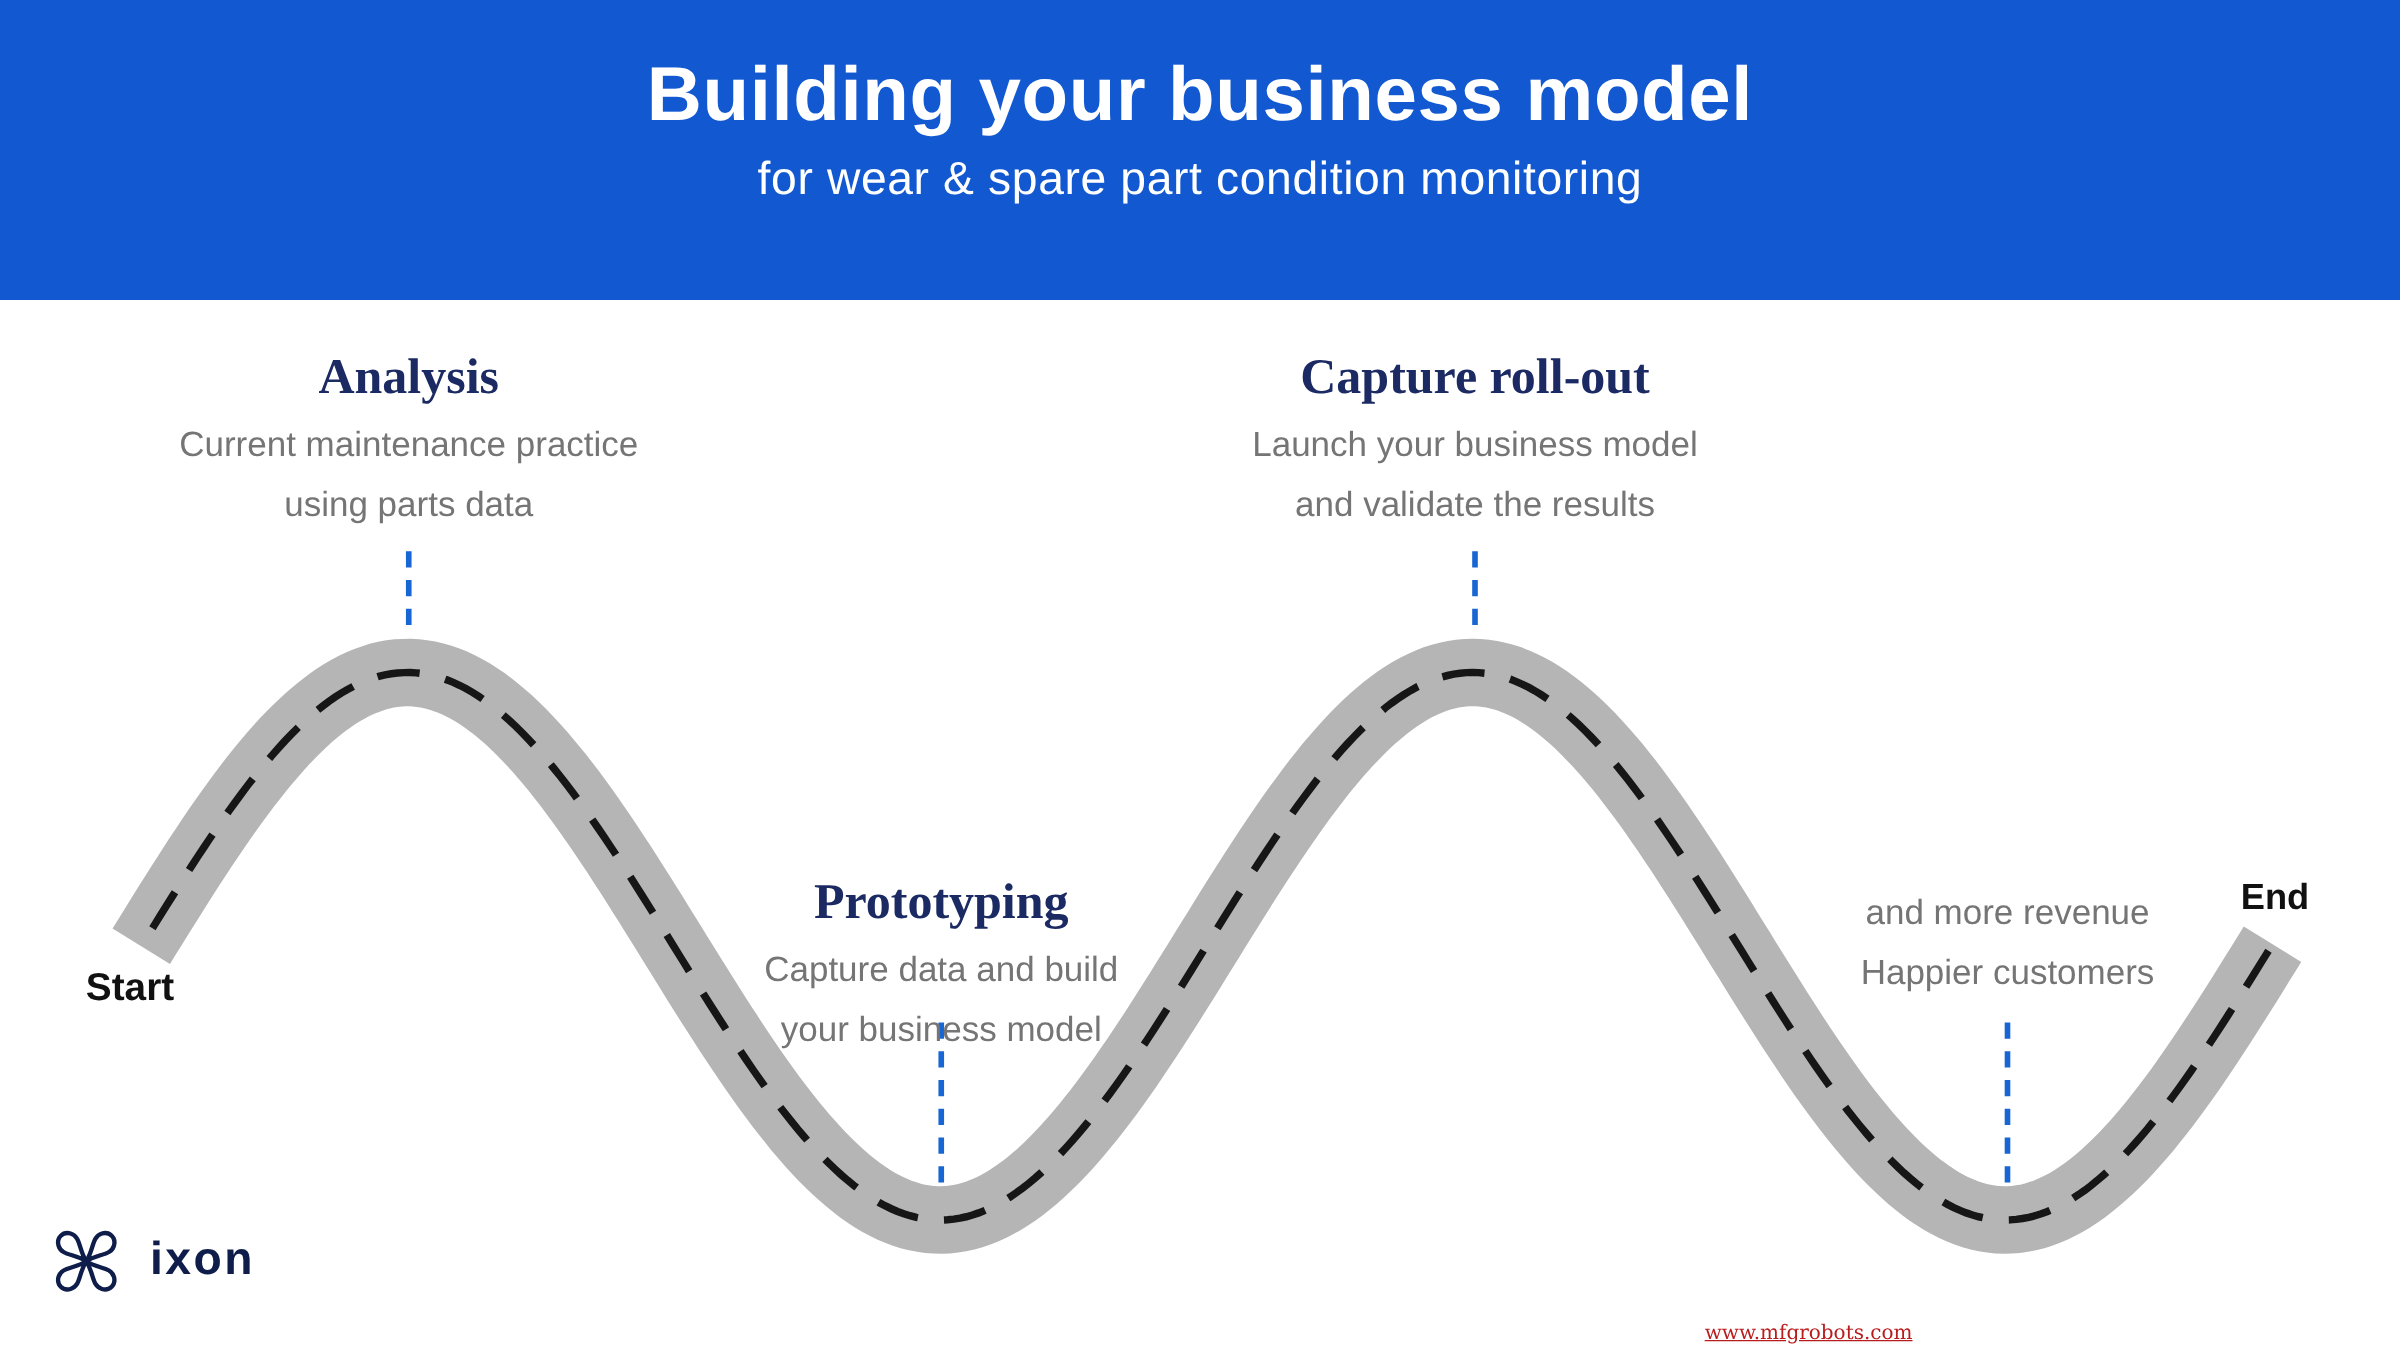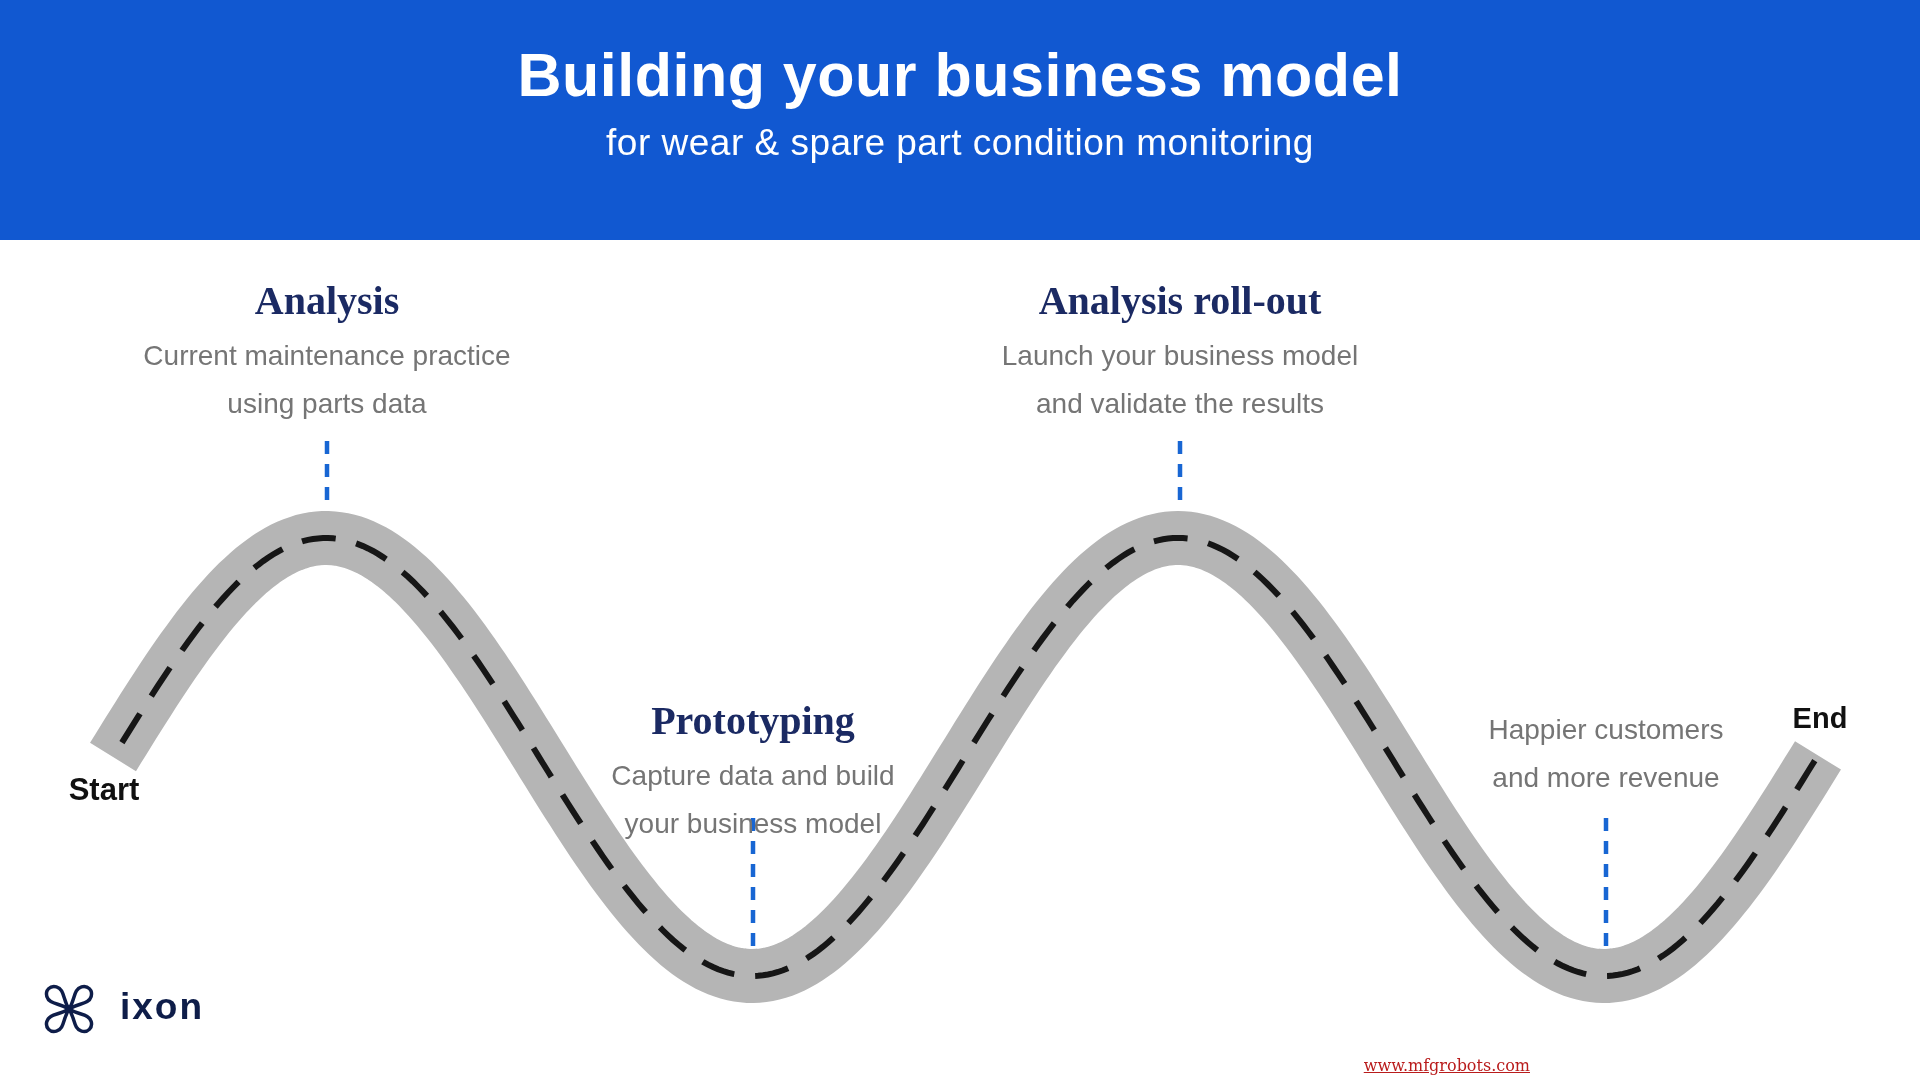--- a/index.html
+++ b/index.html
@@ -165,31 +165,31 @@
 
   <div class="stage row-bottom" style="left:753px">
     <div class="stage-title">Prototyping</div>
     <div class="stage-desc">
       <div>Capture data and build</div>
       <div>your business model</div>
     </div>
   </div>
 
   <div class="stage row-top" style="left:1180px">
-    <div class="stage-title">Analysis roll-out</div>
+    <div class="stage-title">Capture roll-out</div>
     <div class="stage-desc">
       <div>Launch your business model</div>
       <div>and validate the results</div>
     </div>
   </div>
 
   <div class="stage row-bottom" style="left:1606px">
     <div class="stage-desc">
+      <div>and more revenue</div>
       <div>Happier customers</div>
-      <div>and more revenue</div>
     </div>
   </div>
 
   <div class="road-label start-label">Start</div>
   <div class="road-label end-label">End</div>
 
   <div class="logo">
     <svg class="logo-mark" width="54" height="54" viewBox="0 0 56 56">
       <g fill="none" stroke="#0e1d49" stroke-width="3.6" stroke-linejoin="round">
         <path d="M28 28 C18 21.5 7.5 23.5 5 15 C3.2 8.5 8.5 3.2 15 5 C23.5 7.5 21.5 18 28 28 Z"></path>

